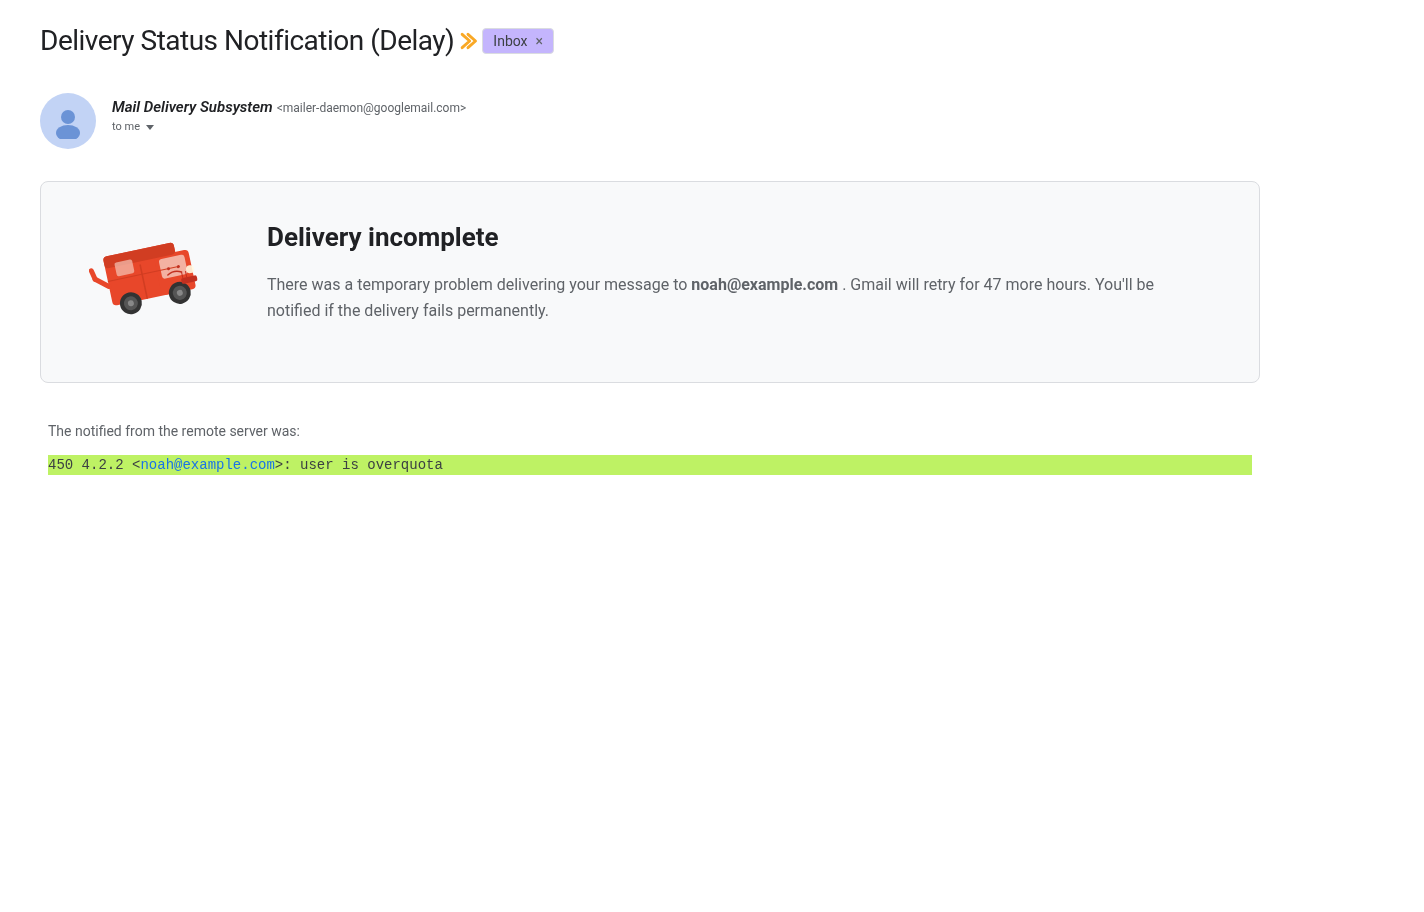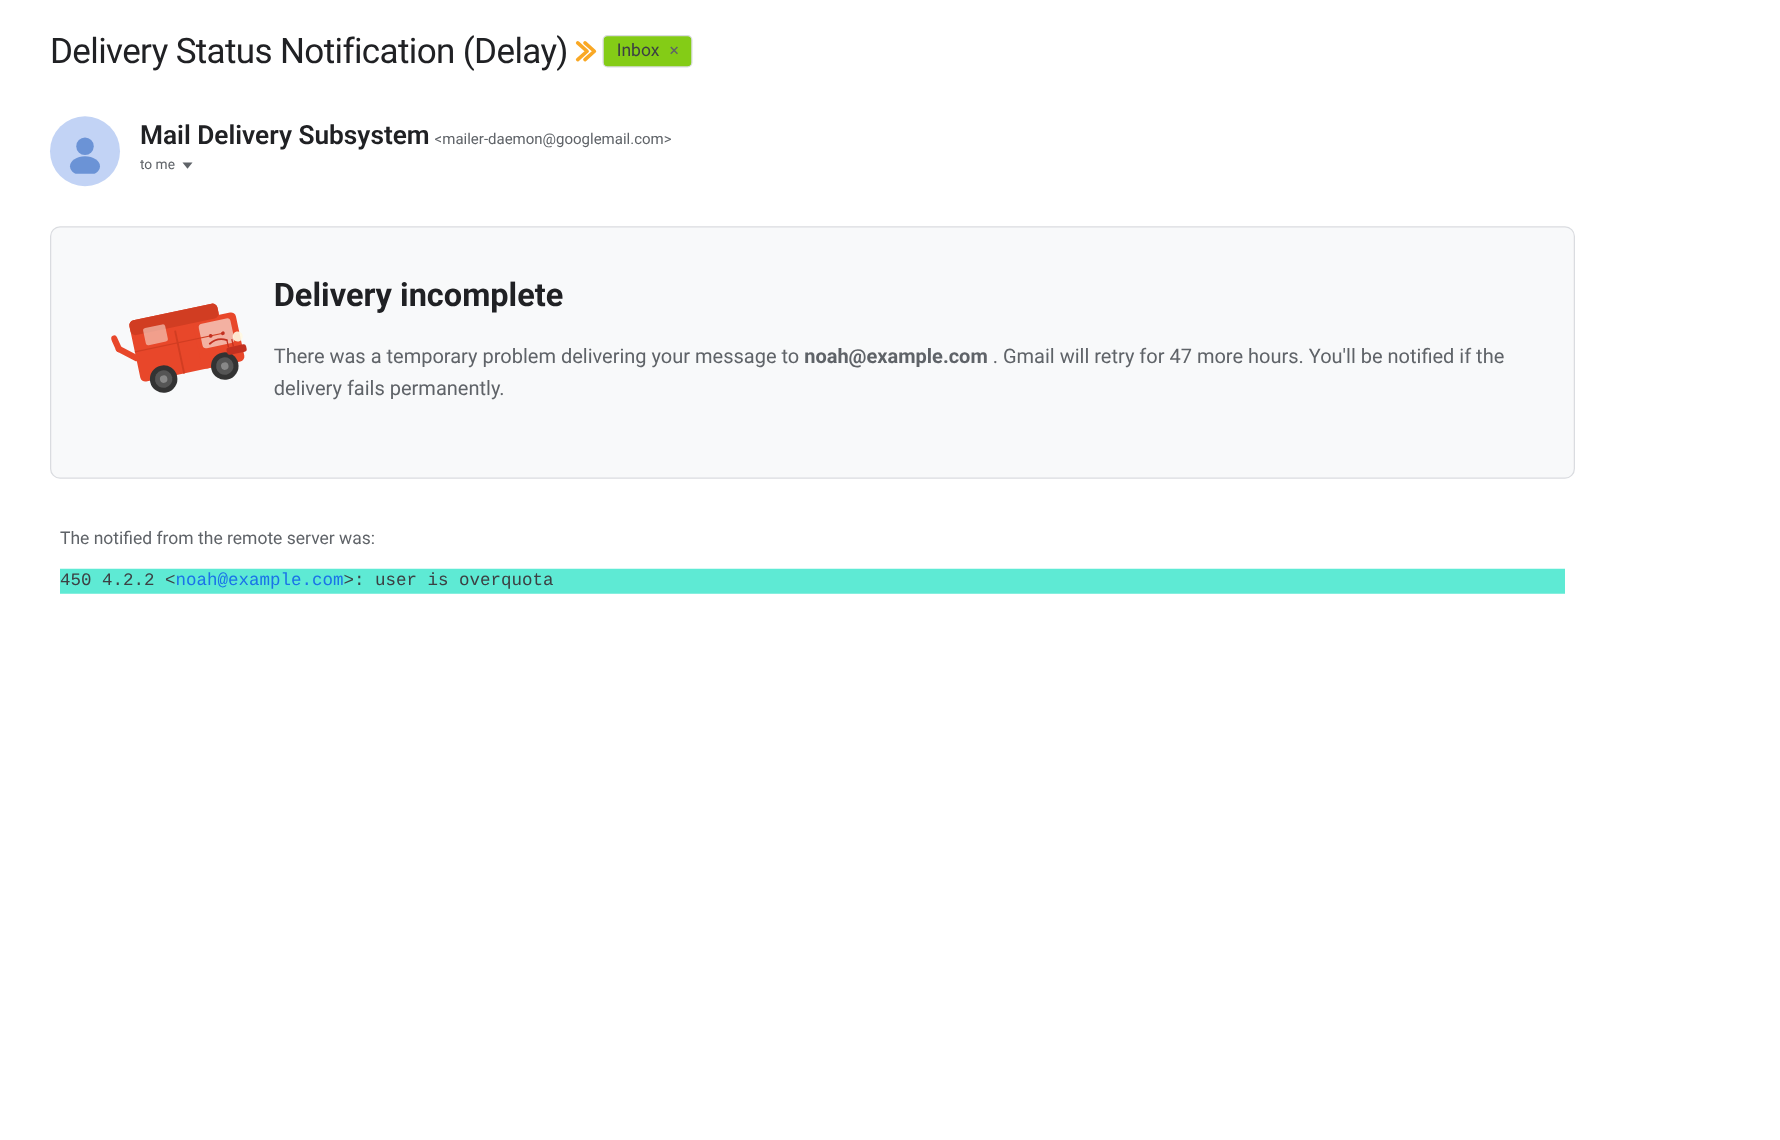--- a/index.html
+++ b/index.html
@@ -37,21 +37,21 @@
       margin: 0 4px;
     }
     .chevron-icon svg {
       width: 20px;
       height: 20px;
     }
     .inbox-badge {
       display: inline-flex;
       align-items: center;
       gap: 6px;
-      background: #84cc16;
+      background: #c4b5fd;
       border: 1px solid #dadce0;
       border-radius: 4px;
       padding: 4px 10px;
       font-size: 14px;
       color: #3c4043;
       font-family: Roboto, Arial, sans-serif;
     }
     .inbox-badge-close {
       cursor: pointer;
       color: #5f6368;
@@ -79,23 +79,24 @@
       width: 36px;
       height: 36px;
     }
     .sender-info {
       display: flex;
       flex-direction: column;
       justify-content: center;
       padding-top: 4px;
     }
     .sender-name {
-      font-size: 21px;
+      font-size: 15px;
       font-weight: 600;
       color: #202124;
+      font-style: italic;
     }
     .sender-email {
       font-size: 12px;
       font-weight: 400;
       color: #5f6368;
     }
     .sender-to {
       display: flex;
       align-items: center;
       gap: 4px;
@@ -118,20 +119,21 @@
       margin-left: 2px;
       margin-top: 1px;
     }
     .notification-card {
       border: 1px solid #dadce0;
       border-radius: 8px;
       background: #f8f9fa;
       padding: 40px 48px 40px 48px;
       display: flex;
       align-items: flex-start;
+      gap: 48px;
       margin-bottom: 40px;
     }
     .truck-icon-container {
       flex-shrink: 0;
       width: 130px;
       display: flex;
       align-items: center;
       justify-content: center;
     }
     .notification-content {
@@ -157,21 +159,21 @@
     }
     .response-label {
       font-size: 14px;
       color: #5f6368;
       margin-bottom: 16px;
     }
     .response-code {
       font-family: 'Courier New', Courier, monospace;
       font-size: 14px;
       color: #3c4043;
-      background: #5eead4;
+      background: #bef264;
       padding: 2px 0;
     }
     .response-code a {
       color: #1a73e8;
       text-decoration: none;
     }
     
     .truck-svg {
       width: 130px;
       height: 120px;

